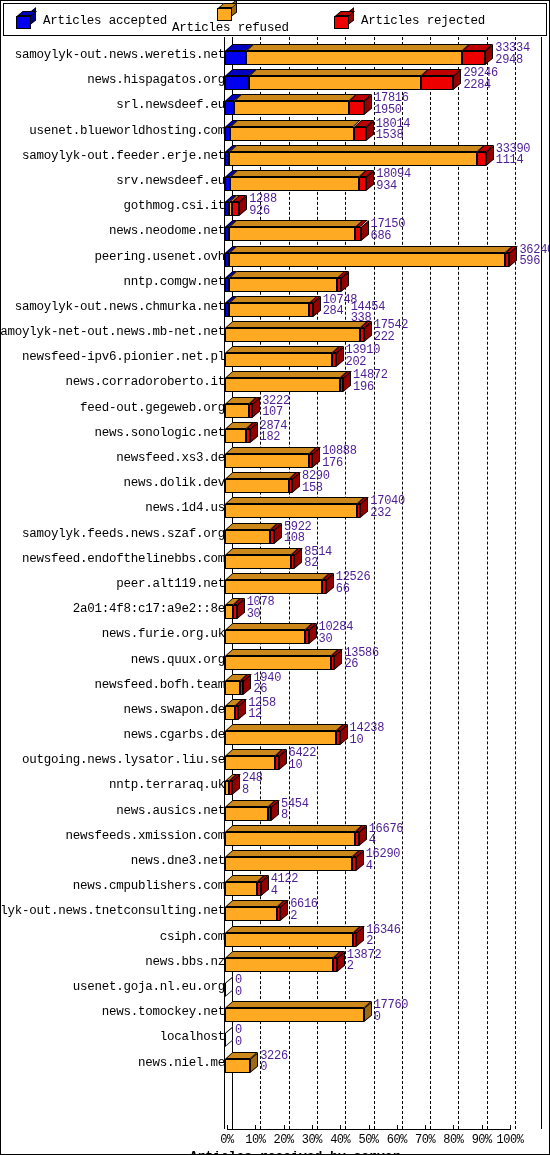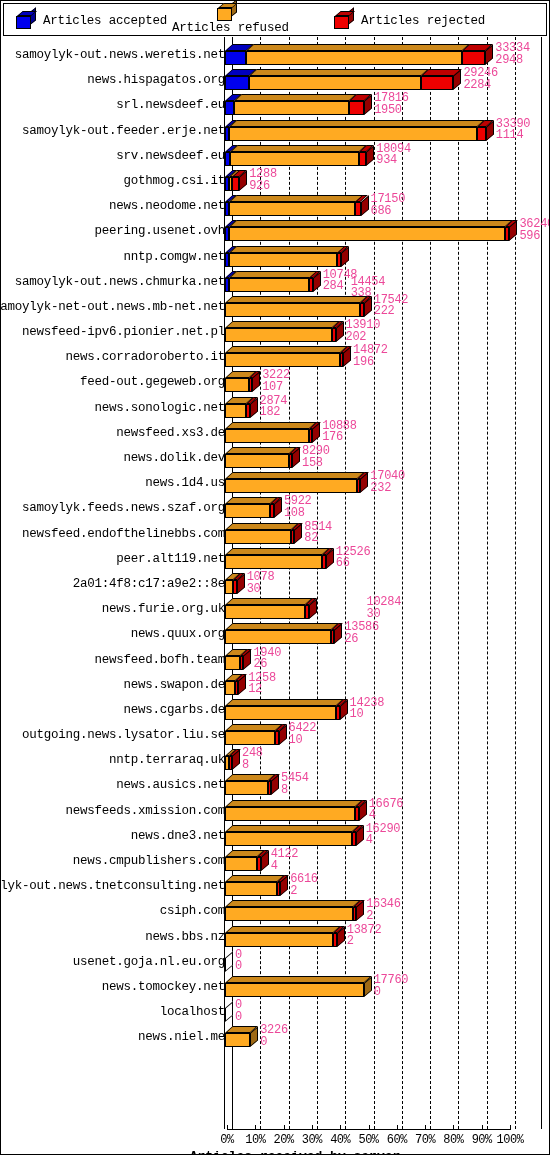--- a/index.html
+++ b/index.html
@@ -24,21 +24,21 @@
   .row{position:relative;height:25.2px;}
   .rowlabel{position:absolute;right:326px;top:8px;width:300px;text-align:right;
             font-size:12.5px;line-height:12px;color:#000;white-space:nowrap;letter-spacing:-0.25px;}
   .barwrap{position:absolute;left:224px;top:2px;height:23px;}
   .bar{position:absolute;left:0;top:8px;height:14px;}
   .seg{position:absolute;top:0;height:14px;border:1px solid #000;box-sizing:border-box;}
   .cap{position:absolute;top:0;width:8px;height:14px;border:1px solid #000;box-sizing:border-box;
        transform:skewY(-40deg);transform-origin:left top;}
   .topstrip{position:absolute;height:7px;border:1px solid #000;box-sizing:border-box;
             transform:skewX(-48deg);transform-origin:left bottom;}
-  .vals{position:absolute;top:0px;font-size:12px;line-height:11.6px;color:#ec4899;white-space:nowrap;
+  .vals{position:absolute;top:0px;font-size:12px;line-height:11.6px;color:#4c1d95;white-space:nowrap;
         letter-spacing:-0.3px;}
   .vals span{display:block;}
 
   
   .grid{position:absolute;top:0;width:0;border-left:1px dashed #000;}
   .grid.solid{border-left:1px solid #000;border-left-style:solid;}
   .axis-left{position:absolute;border-left:1px solid #000;}
   
   #xaxis{position:absolute;left:0;top:1082px;width:550px;height:16px;}
   #xaxis .base{position:absolute;left:226px;top:10px;width:283px;border-top:1px solid #000;}
@@ -146,20 +146,38 @@
               <div class="topstrip" style="left: 123.898px; width: 15.2276px; top: -7px; background: rgb(190, 0, 0);"></div>
               <div class="cap" style="left: 139.126px; background: rgb(148, 0, 0);"></div>
             </div>
             <div class="vals" style="left: 149.126px;">
               <span>17816</span>
               <span>1950</span>
             </div>
           </div>
         </div>
         <div class="row">
+          <div class="rowlabel">usenet.blueworldhosting.com</div>
+          <div class="barwrap">
+            <div class="bar">
+              <div class="seg" style="left: 0px; width: 5.46634px; background: rgb(0, 0, 238);"></div>
+              <div class="topstrip" style="left: 0px; width: 5.46634px; top: -7px; background: rgb(0, 0, 190);"></div>
+              <div class="seg" style="left: 5.46634px; width: 123.196px; background: rgb(255, 170, 34);"></div>
+              <div class="topstrip" style="left: 5.46634px; width: 123.196px; top: -7px; background: rgb(204, 136, 27);"></div>
+              <div class="seg" style="left: 128.662px; width: 12.0103px; background: rgb(238, 0, 0);"></div>
+              <div class="topstrip" style="left: 128.662px; width: 12.0103px; top: -7px; background: rgb(190, 0, 0);"></div>
+              <div class="cap" style="left: 140.672px; background: rgb(148, 0, 0);"></div>
+            </div>
+            <div class="vals" style="left: 150.672px;">
+              <span>18014</span>
+              <span>1538</span>
+            </div>
+          </div>
+        </div>
+        <div class="row">
           <div class="rowlabel">samoylyk-out.feeder.erje.net</div>
           <div class="barwrap">
             <div class="bar">
               <div class="seg" style="left: 0px; width: 3.90453px; background: rgb(0, 0, 238);"></div>
               <div class="topstrip" style="left: 0px; width: 3.90453px; top: -7px; background: rgb(0, 0, 190);"></div>
               <div class="seg" style="left: 3.90453px; width: 248.14px; background: rgb(255, 170, 34);"></div>
               <div class="topstrip" style="left: 3.90453px; width: 248.14px; top: -7px; background: rgb(204, 136, 27);"></div>
               <div class="seg" style="left: 252.045px; width: 8.69928px; background: rgb(238, 0, 0);"></div>
               <div class="topstrip" style="left: 252.045px; width: 8.69928px; top: -7px; background: rgb(190, 0, 0);"></div>
               <div class="cap" style="left: 260.744px; background: rgb(148, 0, 0);"></div>
@@ -473,21 +491,21 @@
         <div class="row">
           <div class="rowlabel">news.furie.org.uk</div>
           <div class="barwrap">
             <div class="bar">
               <div class="seg" style="left: 0px; width: 80.074px; background: rgb(255, 170, 34);"></div>
               <div class="topstrip" style="left: 0px; width: 80.074px; top: -7px; background: rgb(204, 136, 27);"></div>
               <div class="seg" style="left: 80.074px; width: 3.5px; background: rgb(238, 0, 0);"></div>
               <div class="topstrip" style="left: 80.074px; width: 3.5px; top: -7px; background: rgb(190, 0, 0);"></div>
               <div class="cap" style="left: 83.574px; background: rgb(148, 0, 0);"></div>
             </div>
-            <div class="vals" style="left: 93.574px; padding-left: 48px;">
+            <div class="vals" style="left: 93.574px;">
               <span>10284</span>
               <span>30</span>
             </div>
           </div>
         </div>
         <div class="row">
           <div class="rowlabel">news.quux.org</div>
           <div class="barwrap">
             <div class="bar">
               <div class="seg" style="left: 0px; width: 105.891px; background: rgb(255, 170, 34);"></div>

